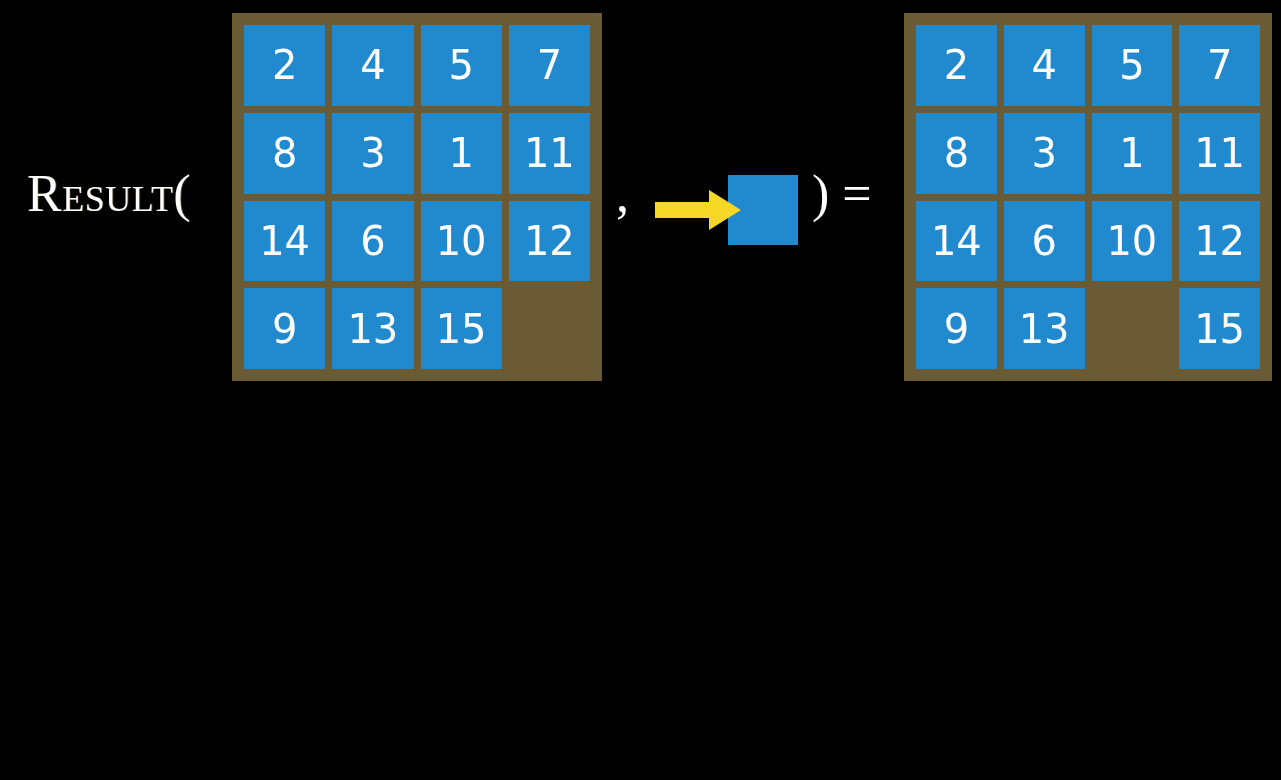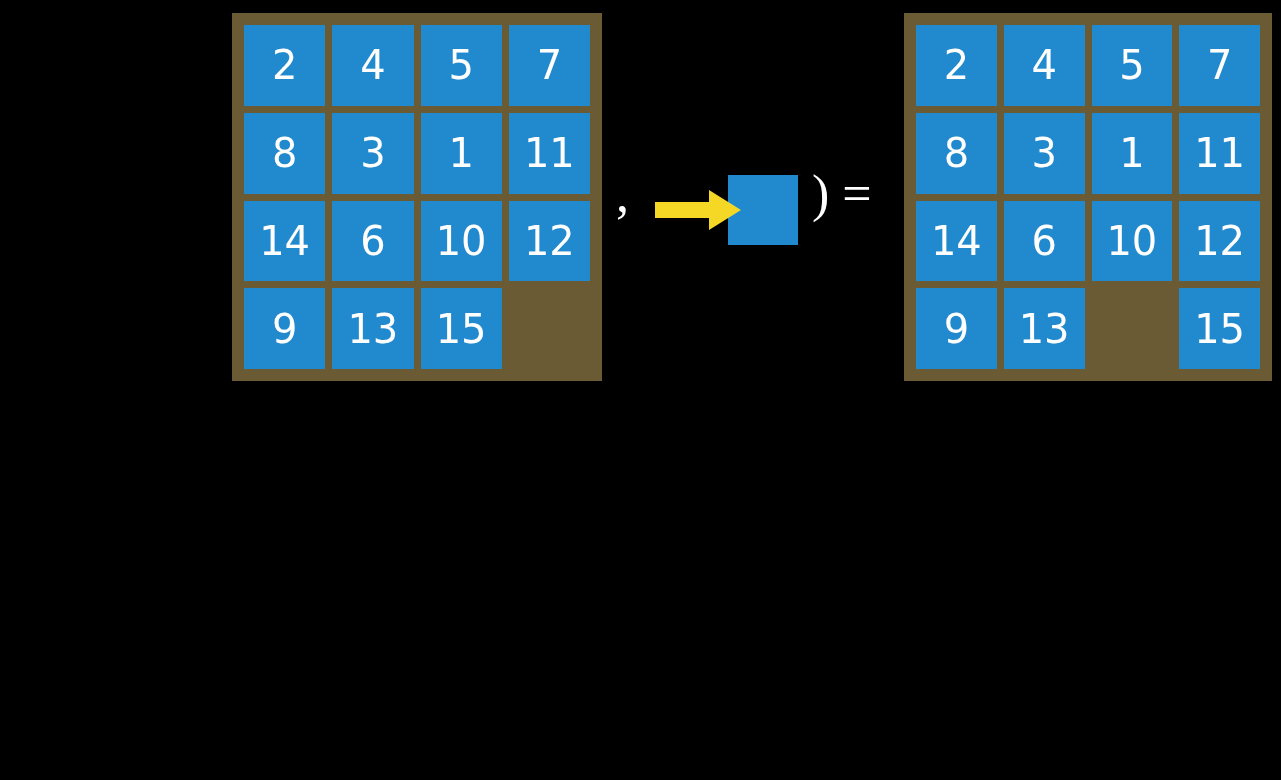--- a/index.html
+++ b/index.html
@@ -121,20 +121,21 @@
   #board-r1-left   { left: 232px; top: 13px;  width: 370px; height: 368px; }
   #board-r1-right  { left: 904px; top: 13px;  width: 368px; height: 368px; }
 </style>
 </head>
 <body>
 
 <div id="stage">
 
   <div class="eq-row" id="row-1">
 
+    <div class="result-label" id="result-label-1">Result(</div>
 
     <div class="board" id="board-r1-left">
       <div class="board-grid">
           <div class="cell filled">
             <span class="tile-number">2</span>
           </div>
           <div class="cell filled">
             <span class="tile-number">4</span>
           </div>
           <div class="cell filled">

